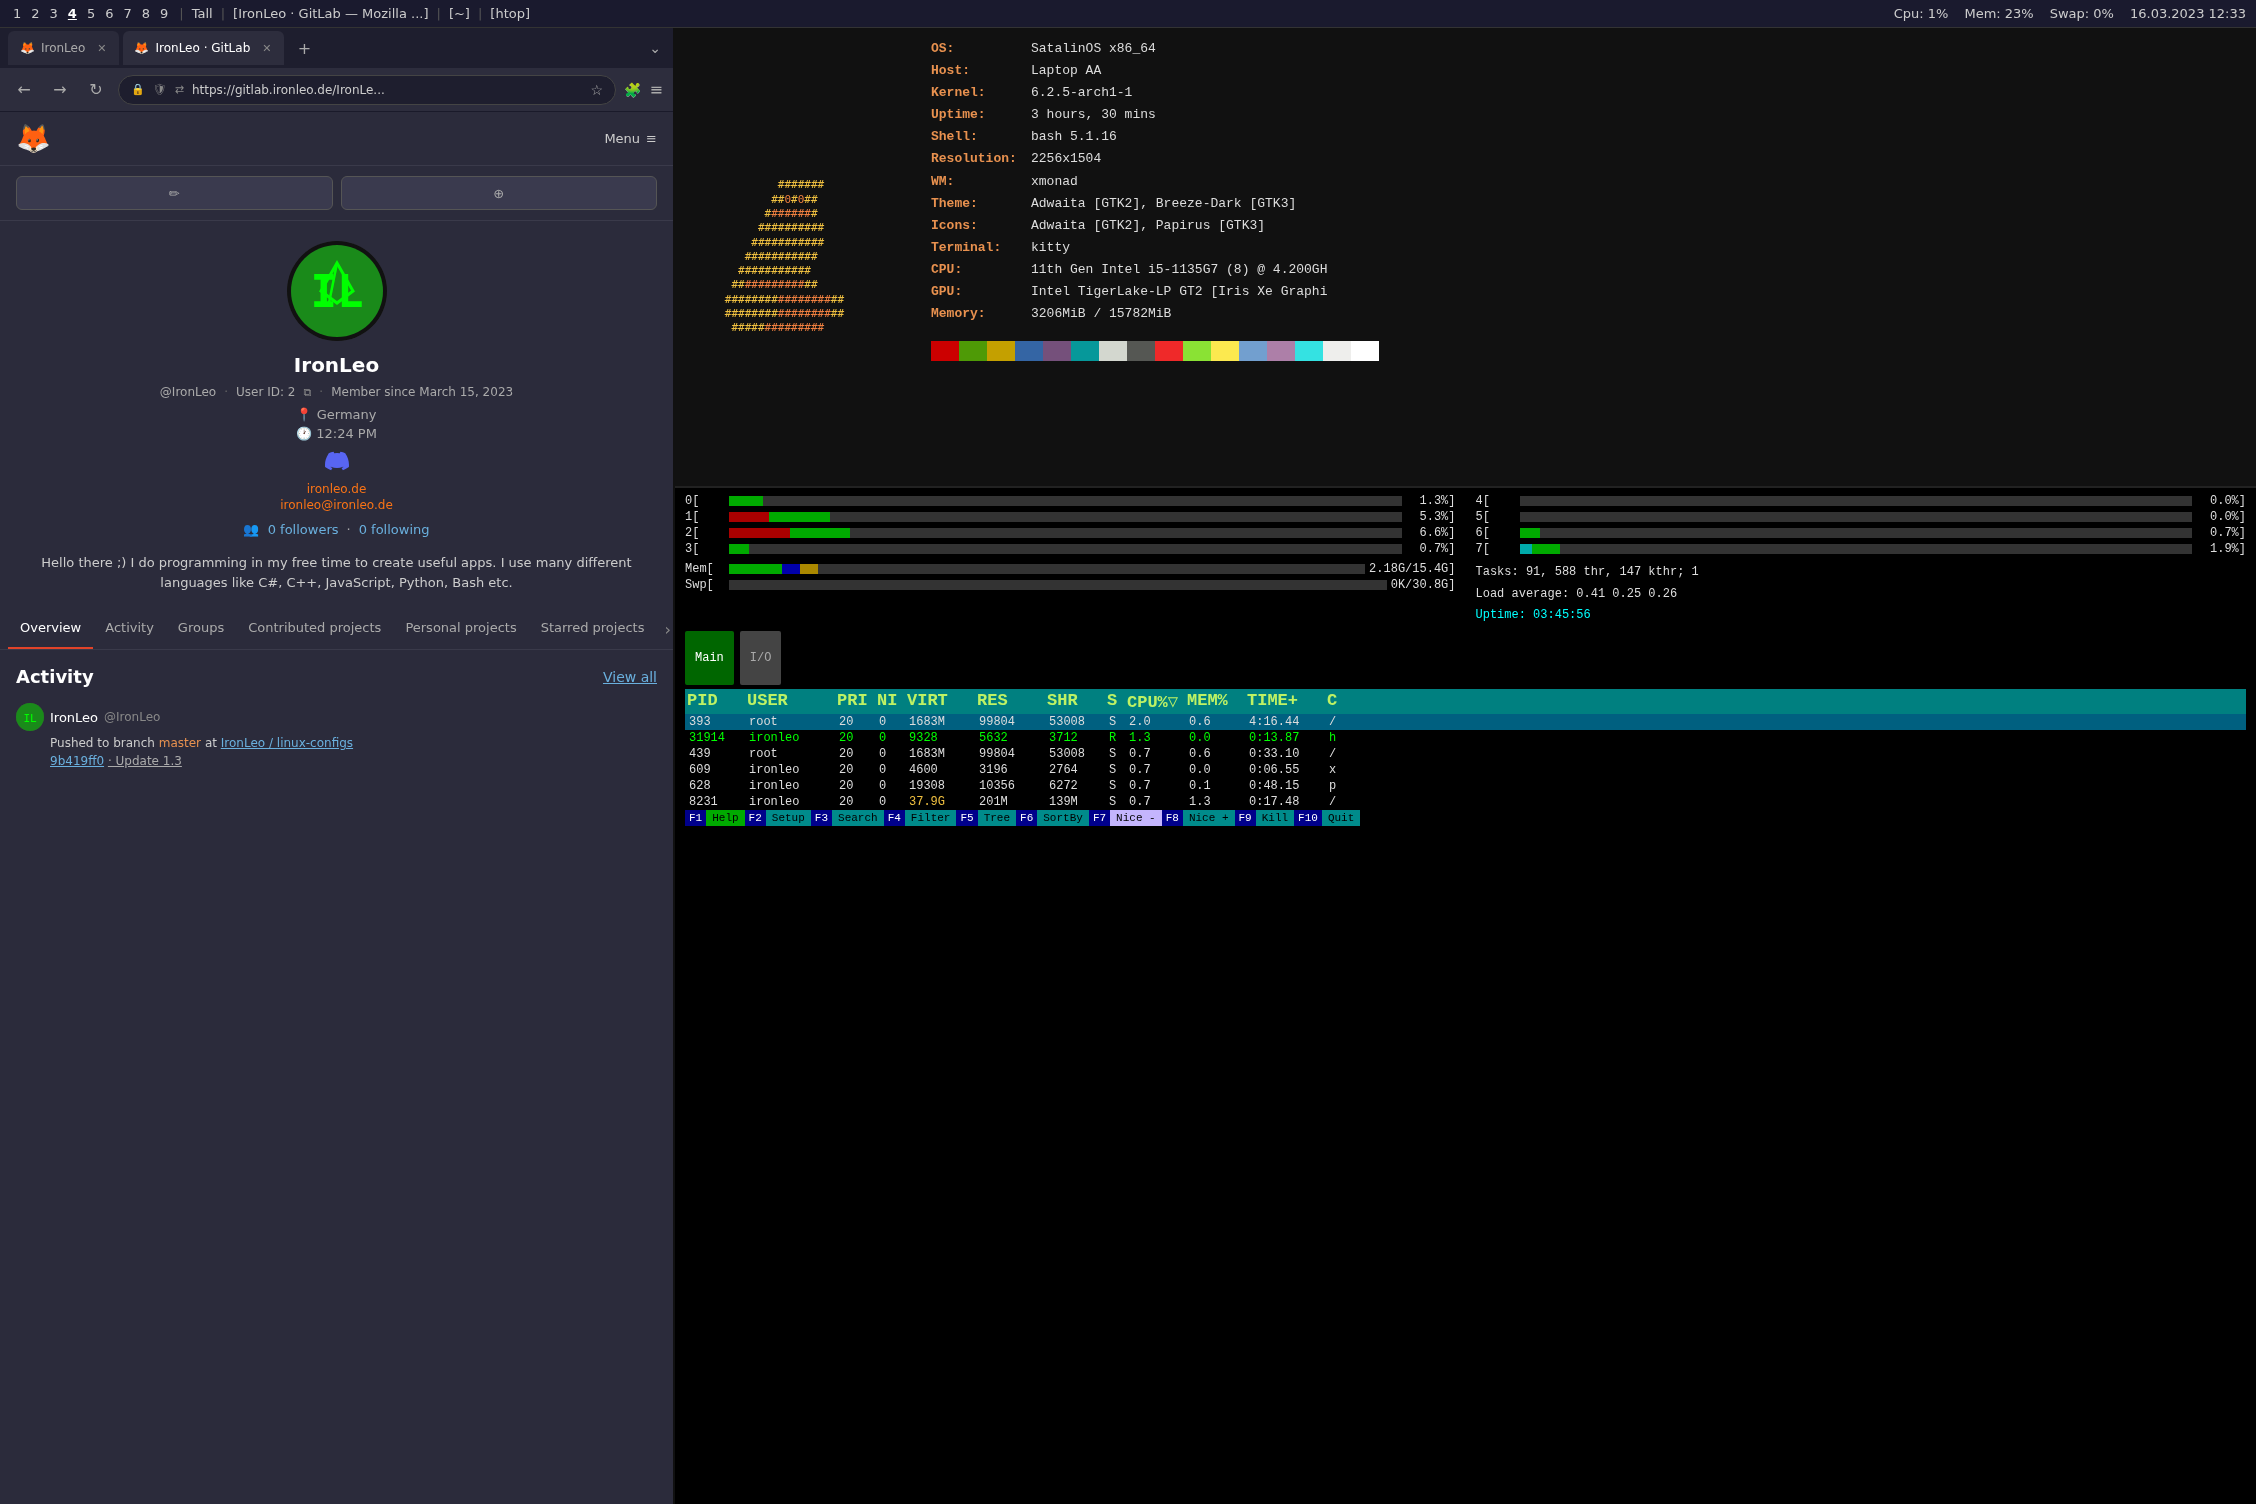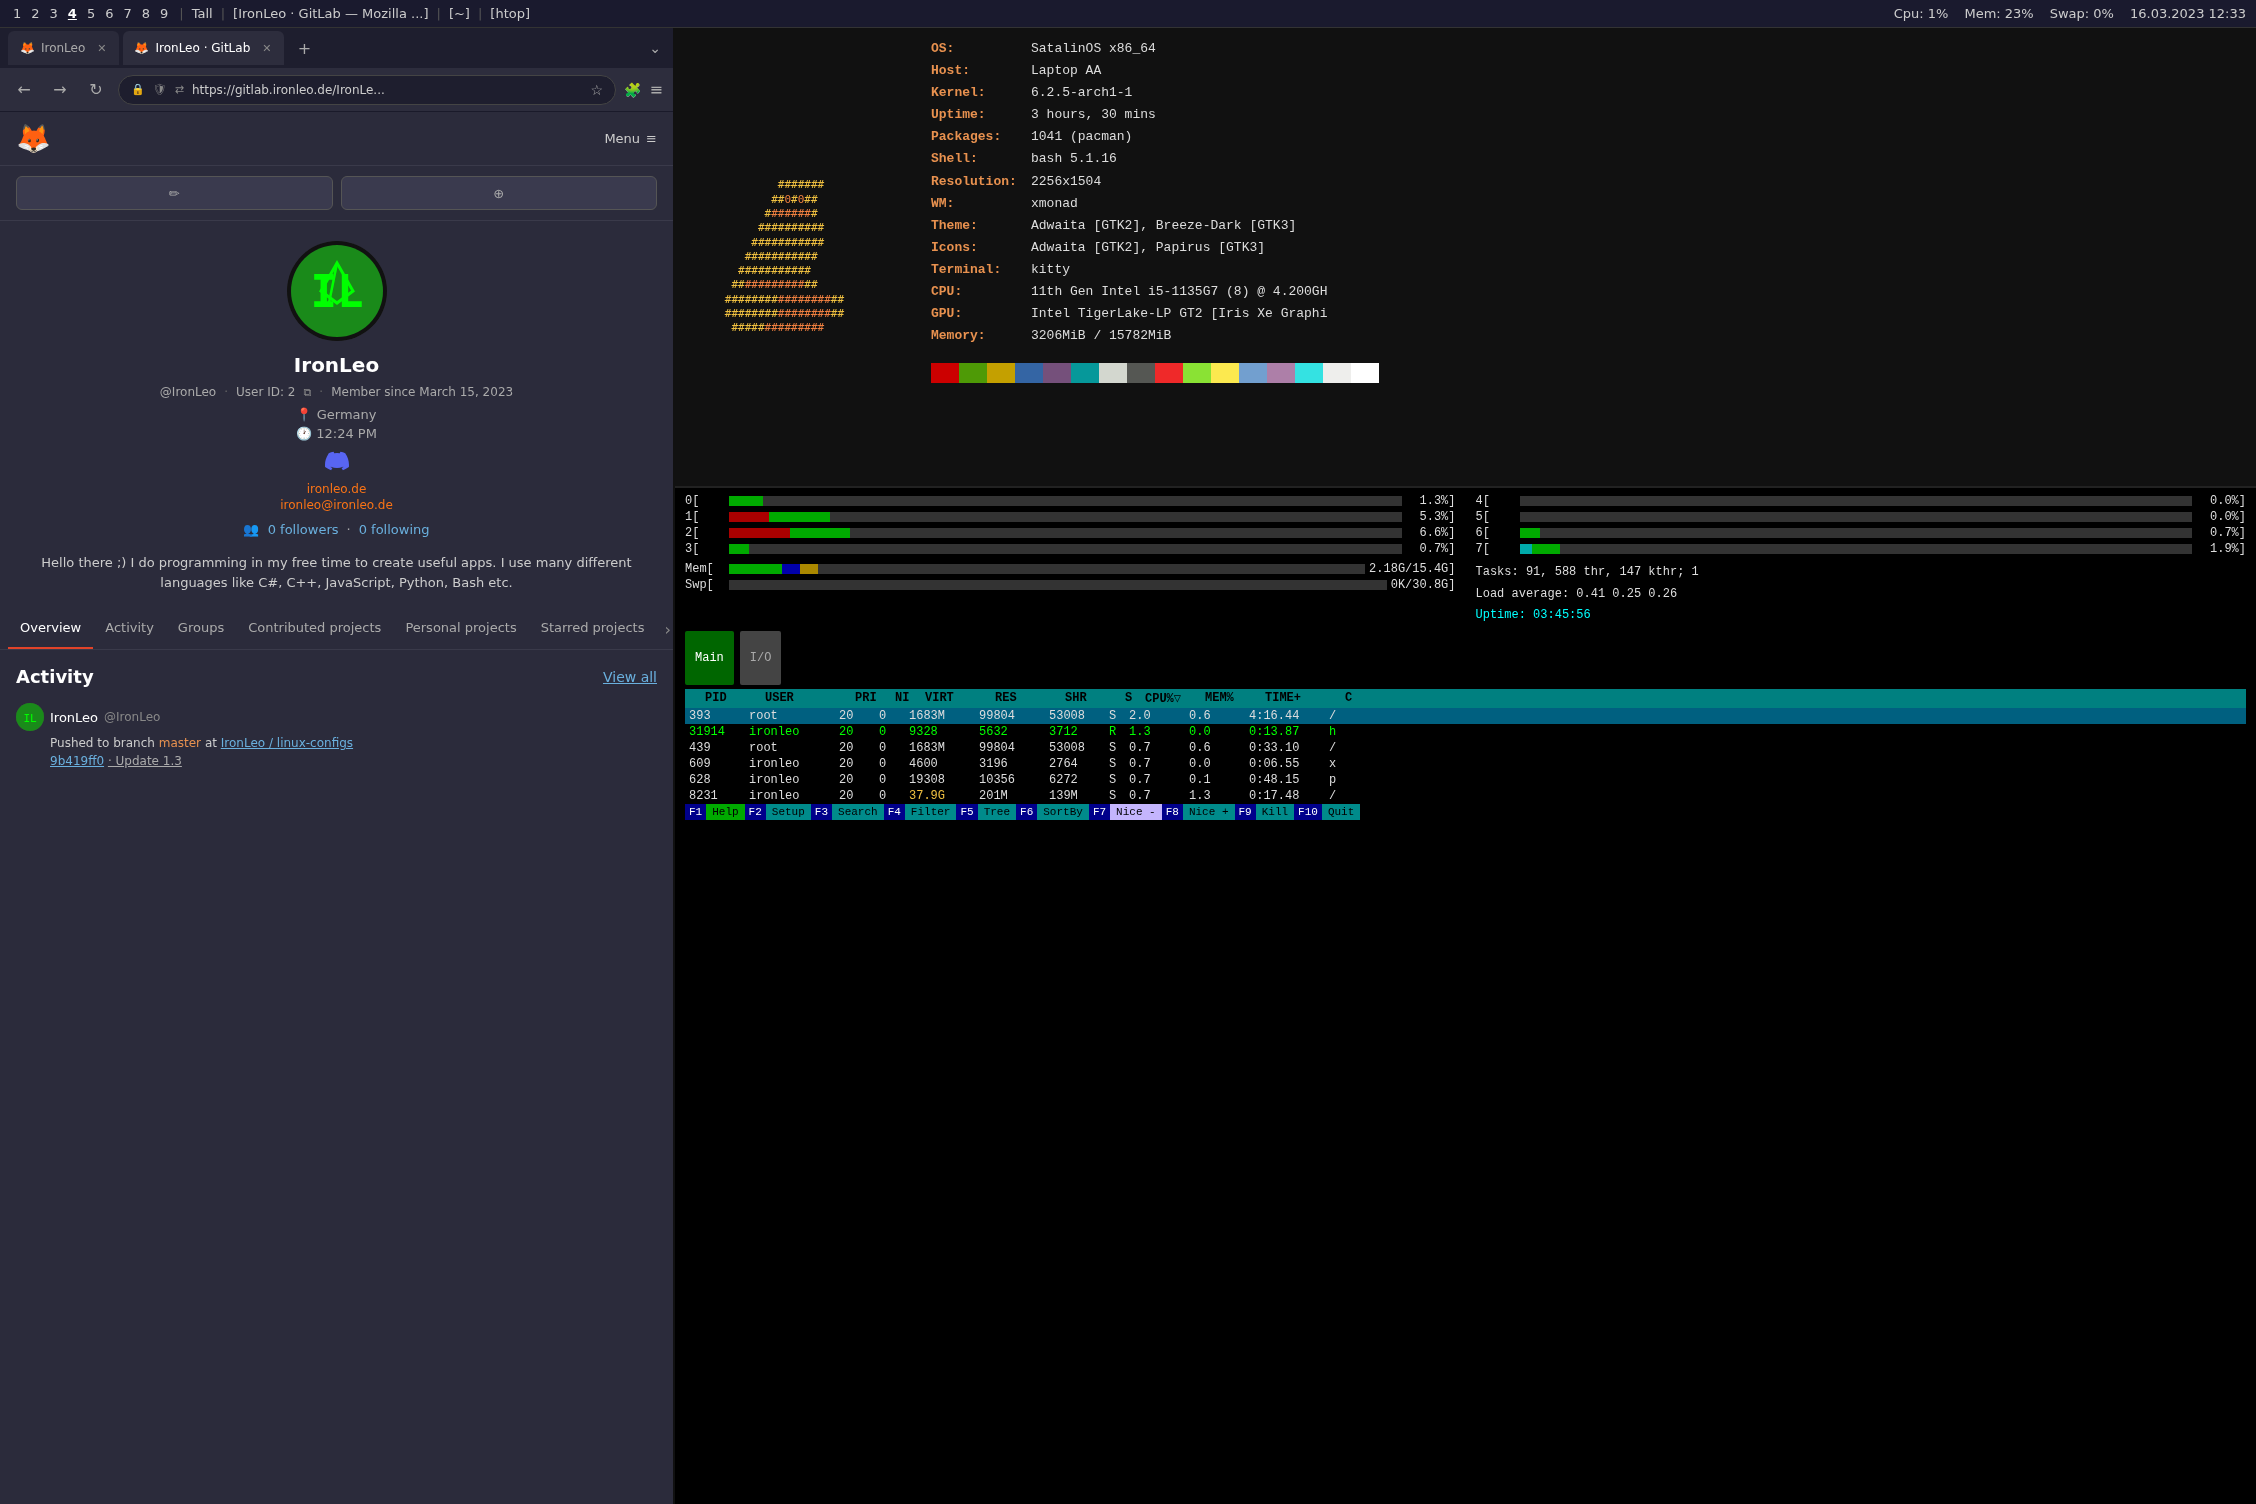--- a/index.html
+++ b/index.html
@@ -564,24 +564,20 @@
         </div>
         <div class="info-line">
           <span class="info-key">Kernel:</span>
           <span class="info-val">6.2.5-arch1-1</span>
         </div>
         <div class="info-line">
           <span class="info-key">Uptime:</span>
           <span class="info-val">3 hours, 30 mins</span>
         </div>
         <div class="info-line">
-          <span class="info-key">Packages:</span>
-          <span class="info-val">1041 (pacman)</span>
-        </div>
-        <div class="info-line">
           <span class="info-key">Shell:</span>
           <span class="info-val">bash 5.1.16</span>
         </div>
         <div class="info-line">
           <span class="info-key">Resolution:</span>
           <span class="info-val">2256x1504</span>
         </div>
         <div class="info-line">
           <span class="info-key">WM:</span>
           <span class="info-val">xmonad</span>
@@ -726,21 +722,21 @@
           <div>Load average: 0.41 0.25 0.26</div>
           <div style="color:#00ffff;">Uptime: 03:45:56</div>
         </div>
       </div>
 
       <div class="htop-tabs">
         <div class="htop-tab active">Main</div>
         <div class="htop-tab inactive">I/O</div>
       </div>
 
-      <div style="background:#008080;color:#000000;display:grid;grid-template-columns:60px 90px 40px 30px 70px 70px 60px 20px 60px 60px 80px 30px;padding:2px 20px;font-size:12px;font-weight:bold;">
+      <div style="background:#008080;color:#bef264;display:grid;grid-template-columns:60px 90px 40px 30px 70px 70px 60px 20px 60px 60px 80px 30px;padding:2px 2px;font-size:17px;font-weight:bold;">
         <span>PID</span>
         <span>USER</span>
         <span>PRI</span>
         <span>NI</span>
         <span>VIRT</span>
         <span>RES</span>
         <span>SHR</span>
         <span>S</span>
         <span>CPU%▽</span>
         <span>MEM%</span>

